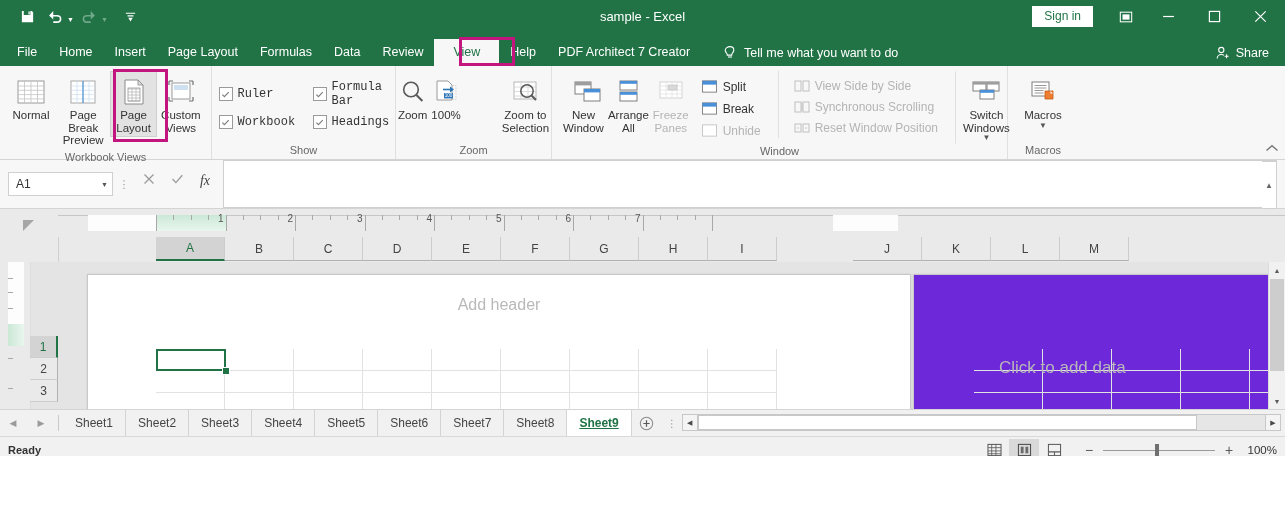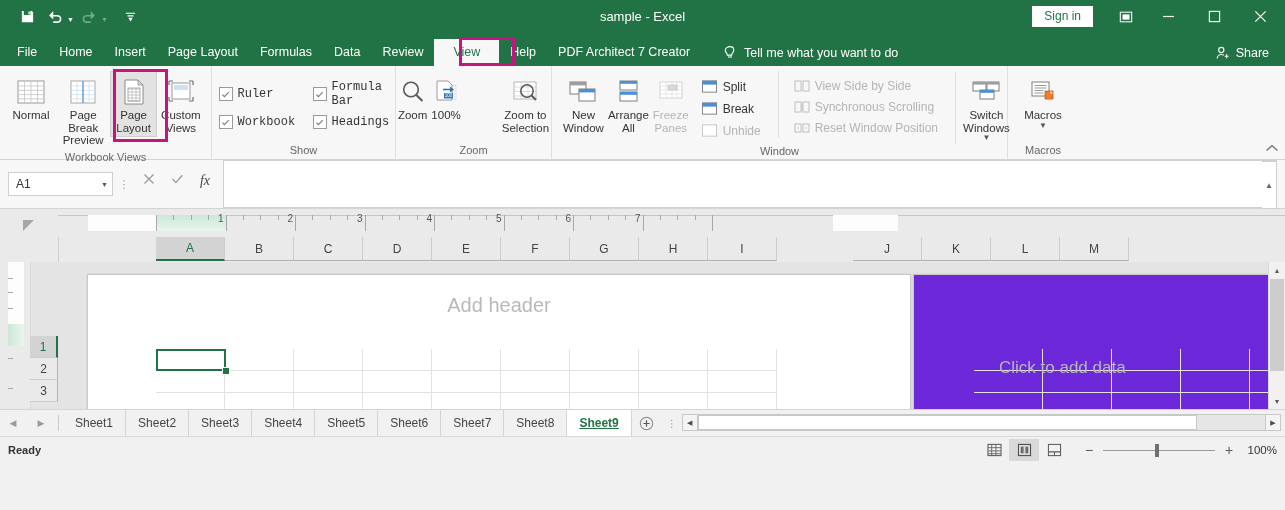--- a/index.html
+++ b/index.html
@@ -3,21 +3,21 @@
 <meta charset="utf-8">
 <style>
   html,body{margin:0;padding:0;}
   body{
     width:1285px;height:510px;overflow:hidden;
     font-family:"Liberation Sans", sans-serif;
     font-size:12px;color:#333;
     background:#fff;
     -webkit-font-smoothing:antialiased;
   }
-  .app{position:relative;width:1285px;height:510px;overflow:hidden;background:#f1f1f1;}
+  .app{position:relative;width:1285px;height:456px;overflow:hidden;background:#f1f1f1;}
 
   
   .titlebar{
     position:relative;height:33px;background:#217346;
     display:flex;align-items:center;
   }
   .qat{display:flex;align-items:center;padding-left:14px;gap:2px;height:33px;}
   .qat-btn{
     width:26px;height:24px;display:flex;align-items:center;justify-content:center;
     color:#fff;cursor:pointer;
@@ -165,21 +165,21 @@
   }
   .rowhead.sel{background:#d3d3d3;color:#217346;border-right:2px solid #217346;}
   .page{
     position:absolute;top:12px;background:#fff;border:1px solid #c8c8c8;
     box-shadow:0 0 2px rgba(0,0,0,.10);
   }
   .page.ghost{background:#6d28d9;}
   .pg-header{
     position:absolute;left:0;right:0;top:0;height:60px;
     display:flex;align-items:center;justify-content:center;
-    color:#b9b9b9;font-size:20px;cursor:text;
+    color:#b9b9b9;font-size:16px;cursor:text;
   }
   .pg-grid{position:absolute;left:0;right:0;}
   .gcell{position:absolute;box-sizing:border-box;border-right:1px solid #e2e2e2;border-bottom:1px solid #e2e2e2;}
   .addData{
     position:absolute;color:#b9b9b9;font-size:17px;cursor:text;white-space:nowrap;
   }
   .selcell{
     position:absolute;border:2px solid #217346;box-sizing:border-box;
   }
   .selhandle{position:absolute;width:6px;height:6px;background:#217346;border:1px solid #fff;box-sizing:content-box;}
@@ -474,21 +474,21 @@
               </svg>
           </div>
           <div class="lb">Zoom to Selection</div>
         </div>
       </div>
       <div class="rgroup-label">Zoom</div>
     </div>
 
     <div class="rgroup" style="width:455px;">
       <div class="rgroup-body" style="padding-left:9px;">
-        <div class="bigbtn" style="width:52px;">
+        <div class="bigbtn" style="width:52px;align-items:flex-end;">
           <div class="ic">
             <svg width="32" height="28" viewBox="0 0 32 28">
                 <rect x="3" y="4" width="16" height="12" fill="#fff" stroke="#7f7f7f" stroke-width="1"></rect>
                 <rect x="3" y="4" width="16" height="3.4" fill="#9e9e9e"></rect>
                 <rect x="12" y="11" width="16" height="12" fill="#fff" stroke="#7f7f7f" stroke-width="1"></rect>
                 <rect x="12" y="11" width="16" height="3.4" fill="#4a90d9"></rect>
               </svg>
           </div>
           <div class="lb">New Window</div>
         </div>

